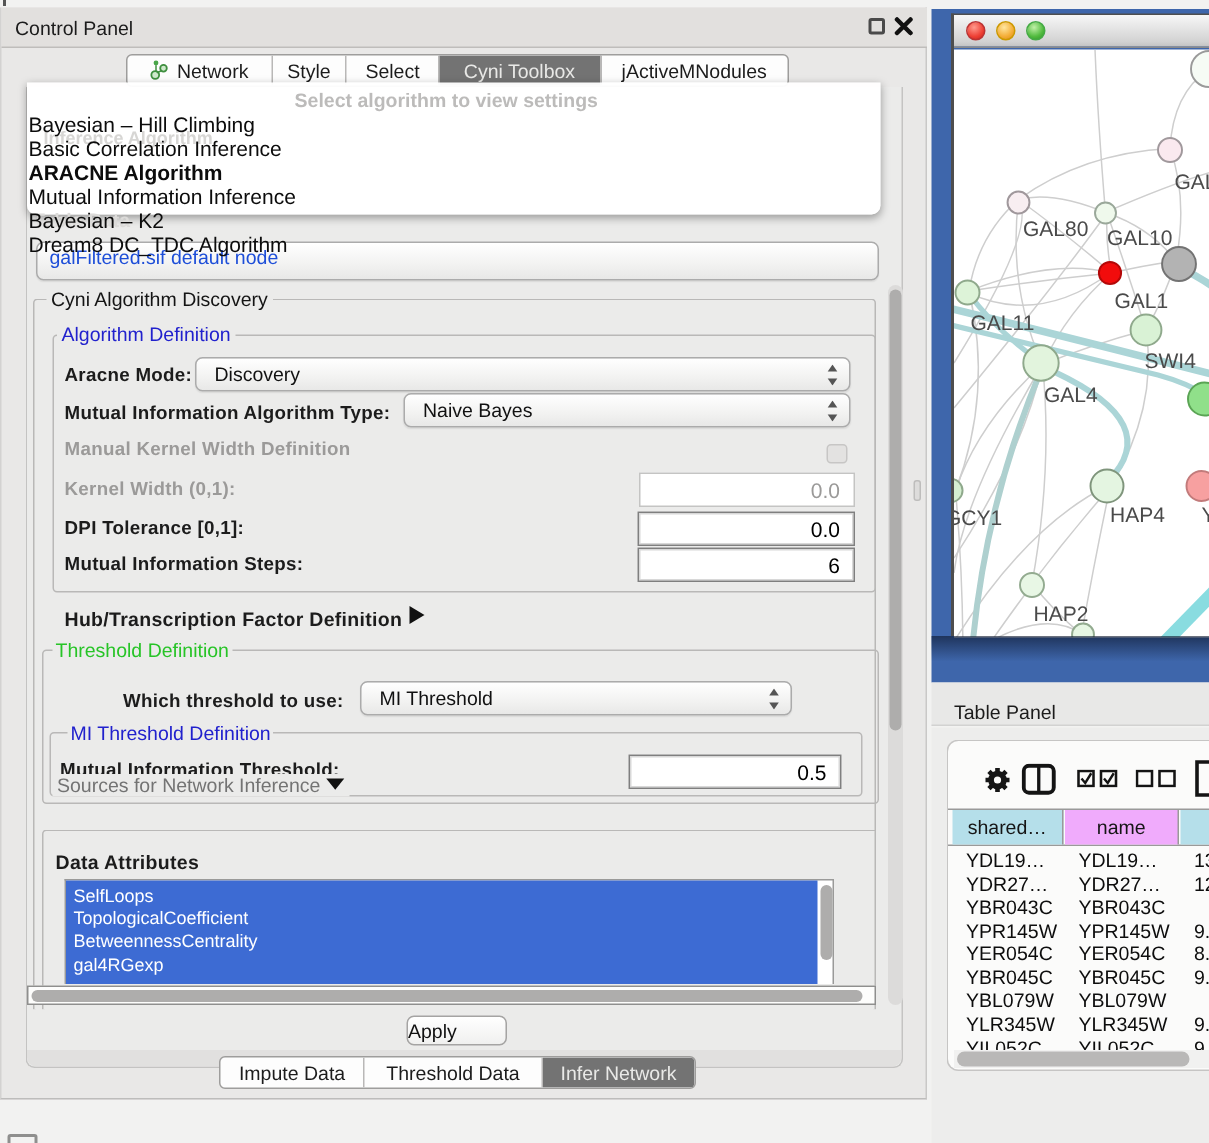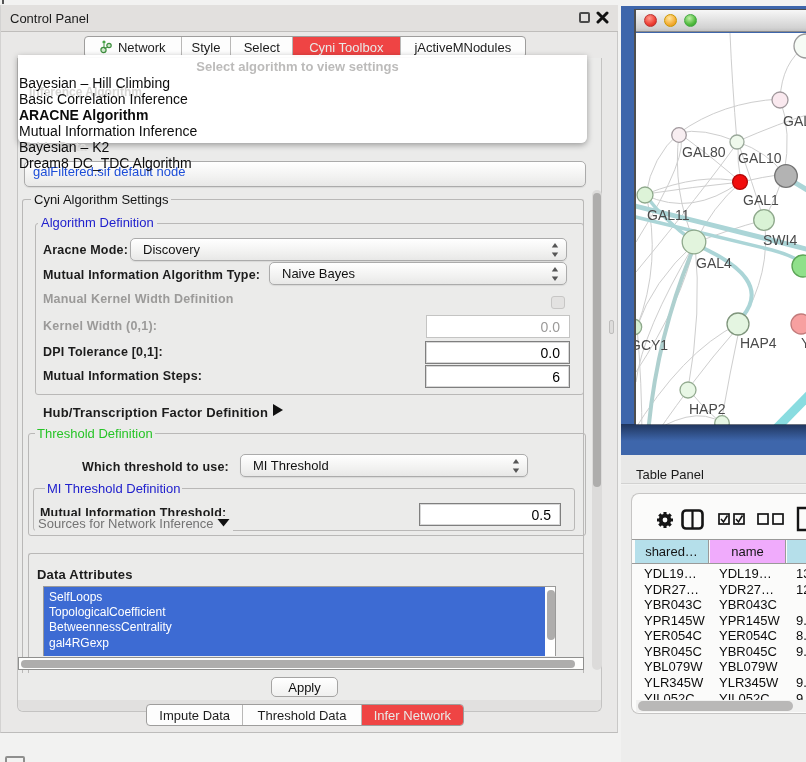--- a/index.html
+++ b/index.html
@@ -13,21 +13,21 @@
 #cptitle { left:0; top:0; width:617px; height:27px; background:#e2e0de;
   border-bottom:1px solid #bfbdbb; }
 #cptitle .t { position:absolute; left:9px; top:6px; font-size:13px; color:#1b1b1b; }
 .fbtn { position:absolute; top:7px; width:11px; height:11px; border:2px solid #3a3a3a; border-radius:2px; }
 
 .tabstrip { height:22px; background:#fdfdfd; border:1px solid #9e9d9c; border-radius:4px;
   display:flex; font-size:13px; font-weight:normal; color:#1c1c1c; overflow:hidden; }
 .tabstrip .tab { display:flex; align-items:center; justify-content:center;
   border-right:1px solid #b9b8b7; padding:0; }
 .tabstrip .tab:last-child { border-right:none; }
-.tabstrip .sel { background:#ef4444; color:#e9e9e7; }
+.tabstrip .sel { background:#737373; color:#e9e9e7; }
 #toptabs { left:83px; top:31px; width:442px; }
 
 #content { left:16px; top:53px; width:585px; height:654px; background:#ebebea;
   border:1px solid #c4c3c2; border-top:none; border-radius:0 0 6px 6px; }
 
 .grp { position:absolute; border:1px solid #b9b8b7; border-radius:3px; }
 .lbl { position:absolute; font-size:12.5px; font-weight:bold; color:#1c1c1c; letter-spacing:0.2px; white-space:nowrap; }
 .dis { color:#9b9a99; }
 
 .combo { position:absolute; height:23px; border:1px solid #ababab; border-radius:5px;
@@ -96,21 +96,21 @@
       <div class="tab sel" style="width:108px">Cyni Toolbox</div>
       <div class="tab" style="width:125px">jActiveMNodules</div>
     </div>
 
     <div class="abs" id="content"></div>
     <div class="abs" style="left:17px;top:695px;width:583px;height:11px;background:#e1e0df;border-radius:0 0 6px 6px"></div>
 
     <div class="combo" style="left:23px;top:156px;width:562px;height:26px"></div>
 
     <div class="abs" style="left:21px;top:194px;width:562px;height:474px;border:1px solid #b9b8b7;border-bottom:none;border-radius:3px 3px 0 0"></div>
-    <div class="abs" style="left:30px;top:187px;font-size:13px;color:#141414;background:#ebebea;padding:0 3px">Cyni Algorithm Settings</div>
+    <div class="abs" style="left:30px;top:187px;font-size:13px;color:#141414;background:#ebebea;padding:0 3px">Cyni Algorithm Discovery</div>
 
     <div class="grp" style="left:34px;top:218px;width:549px;height:172px"></div>
     <div class="abs" style="left:37px;top:210px;font-size:13px;color:#2121cd;background:#ebebea;padding:0 3px">Algorithm Definition</div>
     <div class="lbl" style="left:42px;top:238px">Aracne Mode:</div>
     <div class="combo" style="left:129px;top:233px;width:437px">Discovery<svg class="st" viewBox="0 0 8 14">
           <path d="M4 0 L7.2 4.6 L0.8 4.6 Z" fill="#555"></path>
           <path d="M4 14 L7.2 9.4 L0.8 9.4 Z" fill="#555"></path>
         </svg></div>
     <div class="lbl" style="left:42px;top:263px">Mutual Information Algorithm Type:</div>
     <div class="combo" style="left:268px;top:257px;width:298px">Naive Bayes<svg class="st" viewBox="0 0 8 14">
@@ -158,21 +158,21 @@
     </div>
 
     <div class="abs" style="left:17px;top:652px;width:566px;height:13px;background:#fdfdfc;border:1px solid #8f8f8e">
       <div class="sbthumb" style="left:2px;top:2px;width:554px;height:8px"></div>
     </div>
 
     <div class="abs" style="left:591px;top:185px;width:10px;height:480px;background:#dcdbda;border-radius:5px">
       <div class="sbthumb" style="left:1px;top:3px;width:8px;height:294px"></div>
     </div>
 
-    <div class="abs" style="left:270px;top:672px;width:67px;height:20px;background:linear-gradient(#ffffff,#f0f0ef);border:1px solid #a5a4a3;border-radius:5px;text-align:center;font-size:13px;line-height:20px;color:#111">Apply</div>
+    <div class="abs" style="left:270px;top:672px;width:67px;height:20px;background:linear-gradient(#ffffff,#f0f0ef);border:1px solid #a5a4a3;border-radius:5px;text-align:left;font-size:13px;line-height:20px;color:#111">Apply</div>
 
     <div class="abs tabstrip" id="bottabs">
       <div class="tab" style="width:97px">Impute Data</div>
       <div class="tab" style="width:119px">Threshold Data</div>
       <div class="tab sel" style="width:102px">Infer Network</div>
     </div>
 
     <div class="abs" id="popup">
       <div class="ph">Select algorithm to view settings</div>
       <div class="abs" style="left:11px;top:30px;font-size:12px;font-weight:bold;color:#d7d6d4">Inference Algorithm</div>

